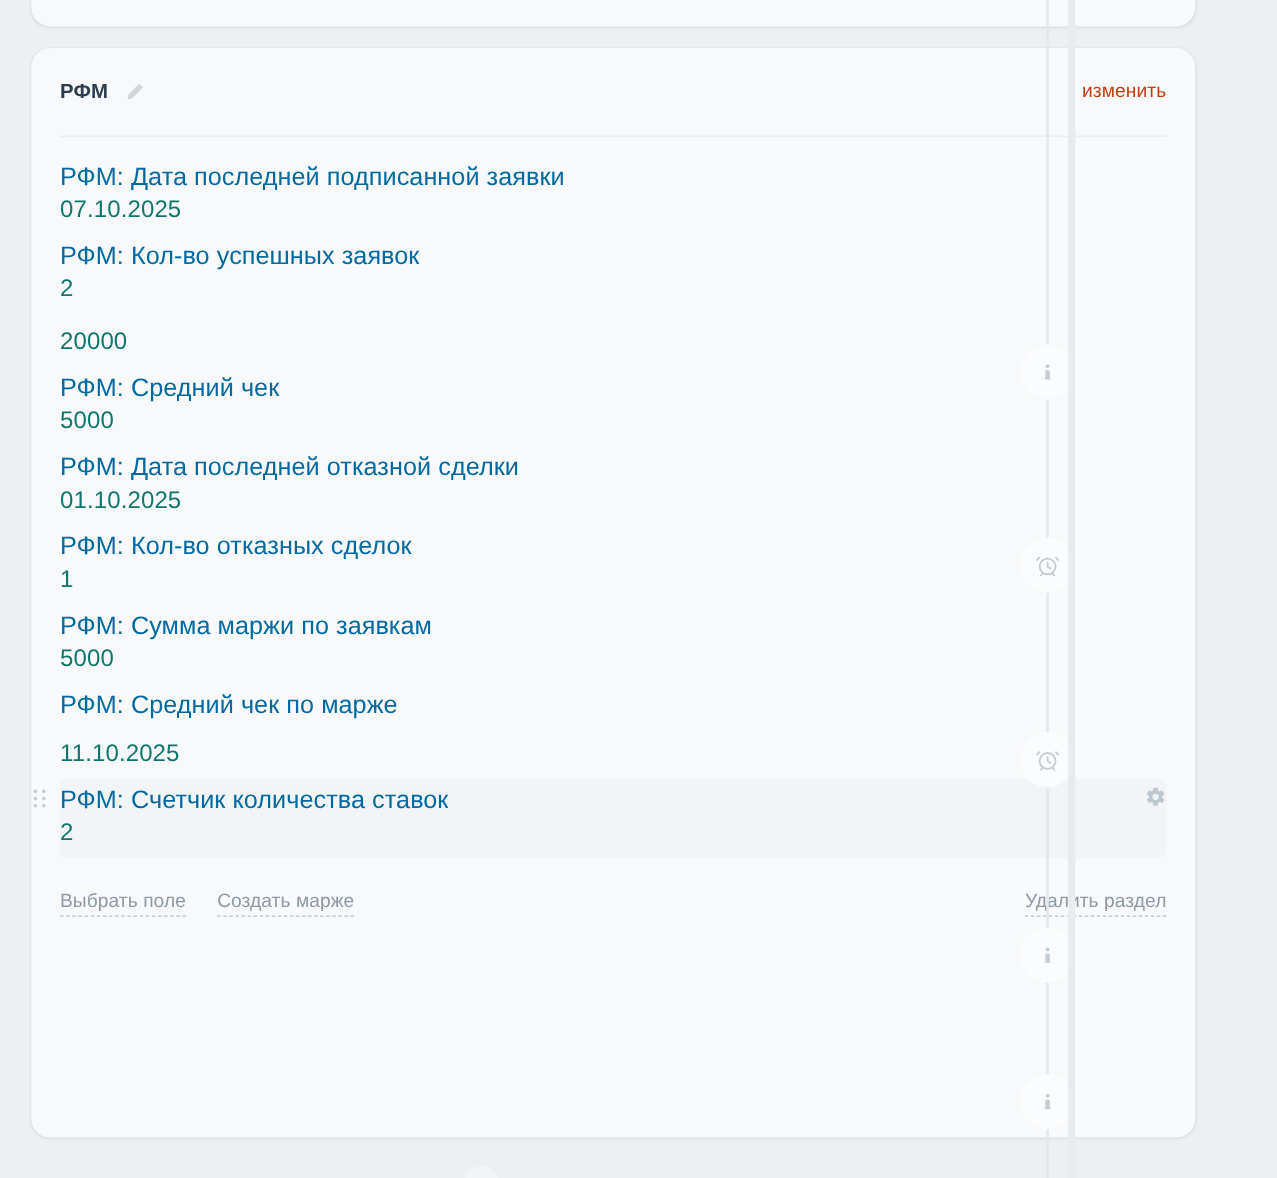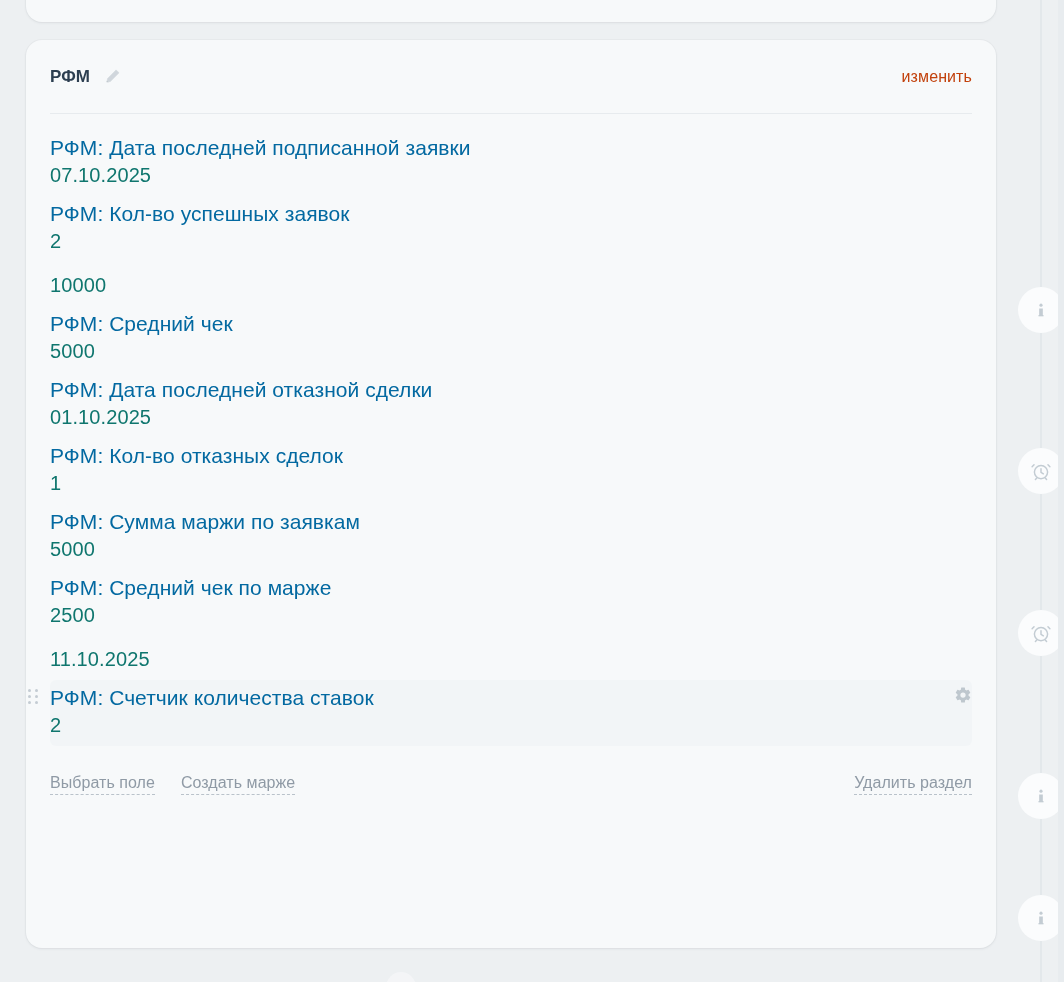--- a/index.html
+++ b/index.html
@@ -8,21 +8,21 @@
     width: 1064px;
     height: 982px;
     overflow: hidden;
     background: #edf0f2;
     font-family: "Liberation Sans", "DejaVu Sans", sans-serif;
     -webkit-font-smoothing: antialiased;
   }
 
   #page {
     position: relative;
-    width: 1064px;
+    width: 896px;
     height: 982px;
     background: #edf0f2;
   }
 
   
   .card-top-stub {
     position: absolute;
     left: 26px;
     top: -60px;
     width: 970px;
@@ -245,41 +245,40 @@
 
     <div class="field-row">
           <div class="field-label">РФМ: Дата последней подписанной заявки</div>
           <div class="field-value">07.10.2025</div>
         </div>
         <div class="field-row">
           <div class="field-label">РФМ: Кол-во успешных заявок</div>
           <div class="field-value">2</div>
         </div>
         <div class="field-row">
-          <div class="field-value">10000</div>
+          <div class="field-value">20000</div>
         </div>
         <div class="field-row">
           <div class="field-label">РФМ: Средний чек</div>
           <div class="field-value">5000</div>
         </div>
         <div class="field-row">
           <div class="field-label">РФМ: Дата последней отказной сделки</div>
           <div class="field-value">01.10.2025</div>
         </div>
         <div class="field-row">
           <div class="field-label">РФМ: Кол-во отказных сделок</div>
           <div class="field-value">1</div>
         </div>
         <div class="field-row">
           <div class="field-label">РФМ: Сумма маржи по заявкам</div>
           <div class="field-value">5000</div>
         </div>
         <div class="field-row">
           <div class="field-label">РФМ: Средний чек по марже</div>
-          <div class="field-value">2500</div>
         </div>
         <div class="field-row">
           <div class="field-value">11.10.2025</div>
         </div>
         <div class="field-row hovered">
           <span class="drag-grip">
             <i></i>
             <i></i>
             <i></i>
             <i></i>

